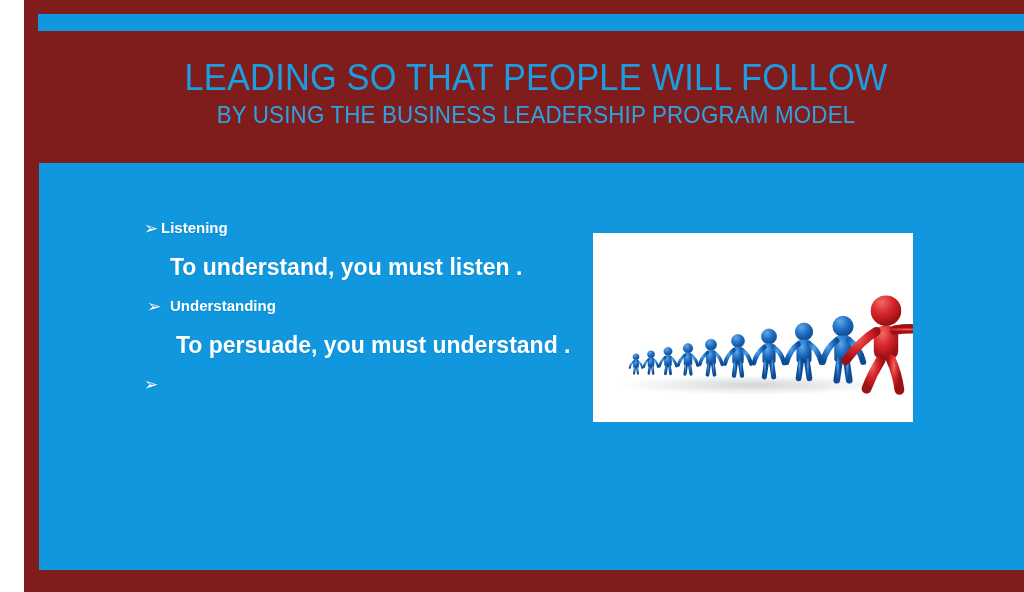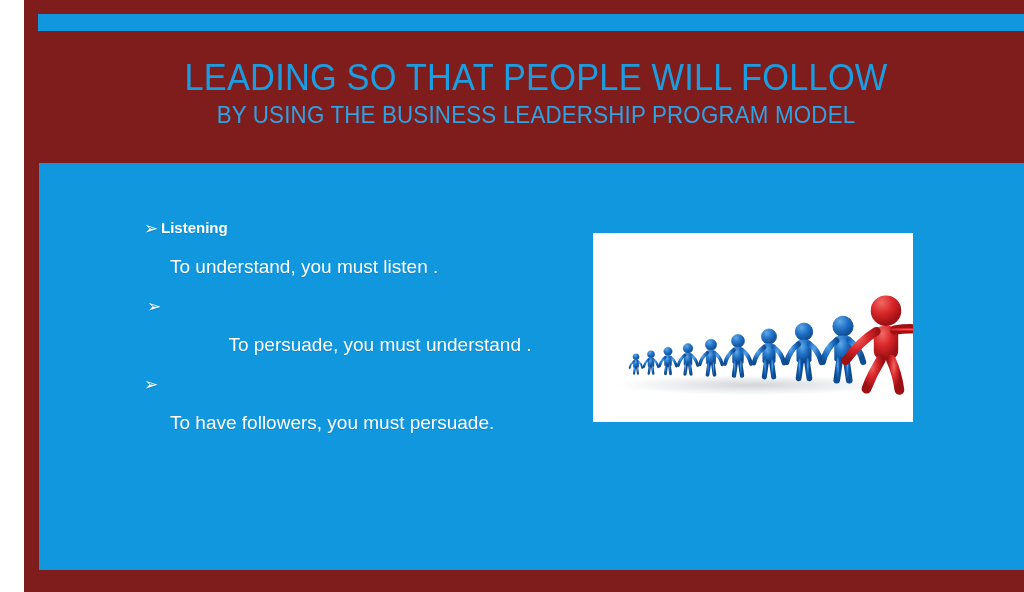--- a/index.html
+++ b/index.html
@@ -114,27 +114,26 @@
   }
   .bullet-label.gap {
     padding-left: 6px;
   }
   .sub-row {
     height: 39px;
     padding-left: 26px;
   }
   .sub-row.extra {
     padding-left: 32px;
-    text-align: center;
   }
   .sub-text {
     font-family: "Liberation Sans", sans-serif;
-    font-size: 19px;
-    line-height: 30px;
-    font-weight: normal;
+    font-size: 23px;
+    line-height: 30px;
+    font-weight: bold;
     color: #ffffff;
     white-space: nowrap;
     text-shadow: 0 1px 1px rgba(0,0,0,0.10);
   }
 
   
   .picture-frame {
     position: absolute;
     left: 554px;
     top: 70px;
@@ -167,30 +166,28 @@
       <div class="bullet-row">
         <span class="bullet-marker">➢</span>
         <span class="bullet-label">Listening</span>
       </div>
       <div class="sub-row">
         <span class="sub-text">To understand, you must listen .</span>
       </div>
 
       <div class="bullet-row">
         <span class="bullet-marker indented">➢</span>
+        <span class="bullet-label gap">Understanding</span>
       </div>
       <div class="sub-row extra">
         <span class="sub-text">To persuade, you must understand .</span>
       </div>
 
       <div class="bullet-row">
         <span class="bullet-marker">➢</span>
-      </div>
-      <div class="sub-row">
-        <span class="sub-text">To have followers, you must persuade.</span>
       </div>
 
     </div>
 
     <div class="picture-frame">
       <svg viewBox="0 0 320 189" xmlns="http://www.w3.org/2000/svg">
         <defs>
           <radialGradient id="blueG" cx="35%" cy="25%" r="75%">
             <stop offset="0%" stop-color="#5fa8e8"></stop>
             <stop offset="55%" stop-color="#1f6fc4"></stop>

